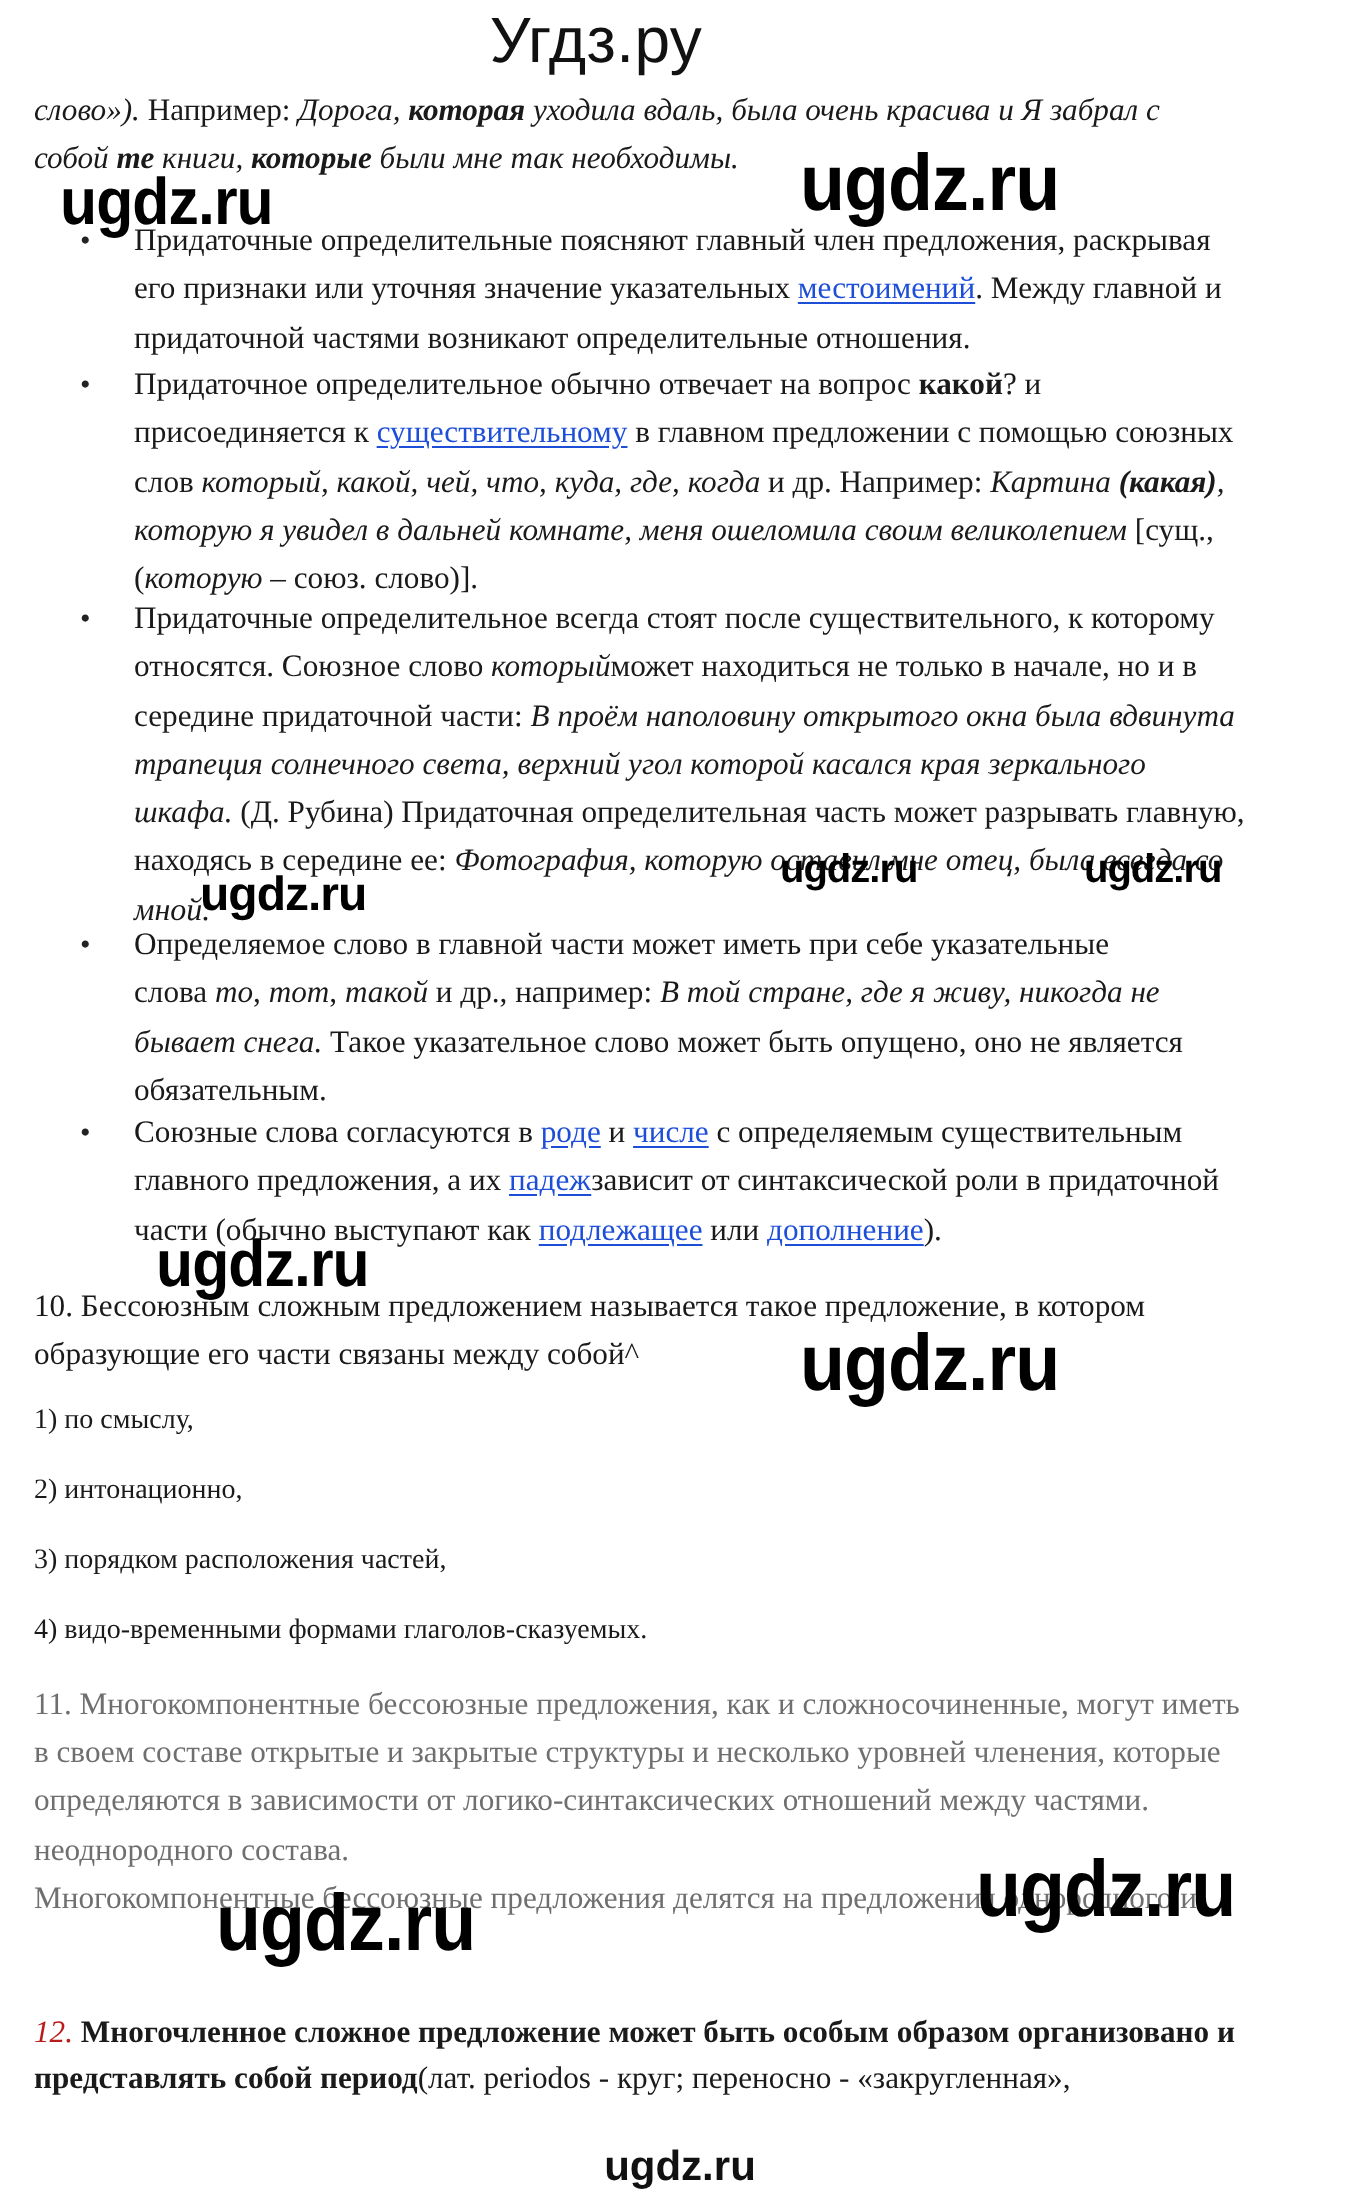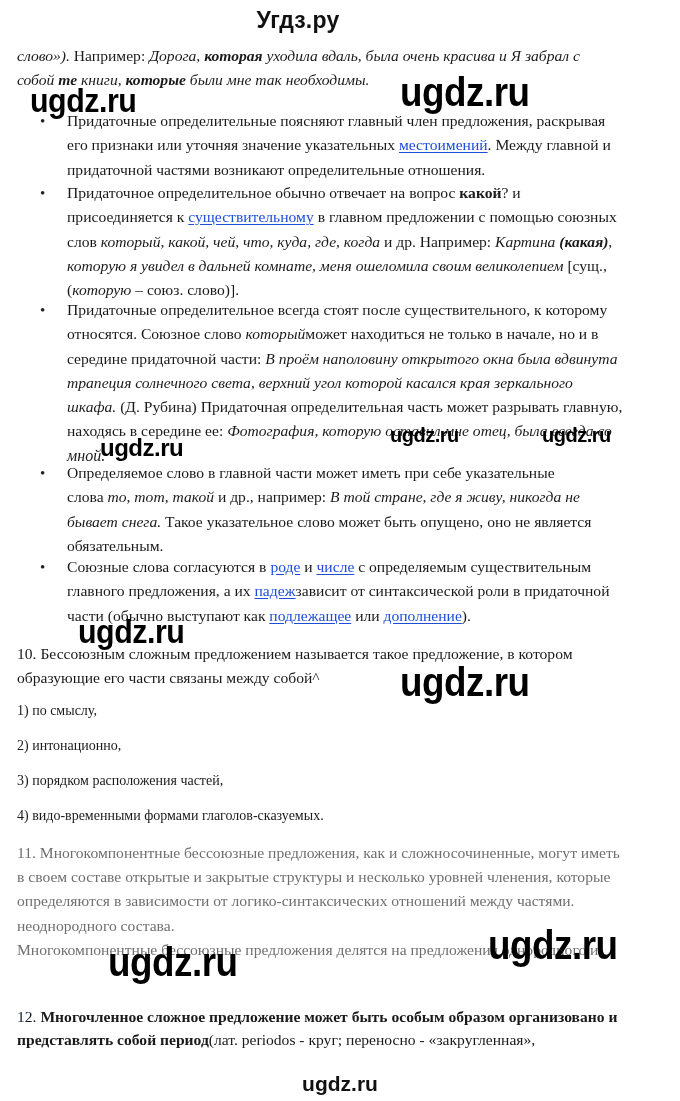--- a/index.html
+++ b/index.html
@@ -15,22 +15,22 @@
       font-family: "Liberation Serif", "DejaVu Serif", serif;
       color: #1a1a1a;
     }
     .site-title {
       position: absolute;
       top: 2px;
       left: 0;
       width: 596px;
       text-align: center;
       font-family: "Liberation Sans", "DejaVu Sans", sans-serif;
-      font-weight: bold;
-      font-size: 23px;
+      font-weight: normal;
+      font-size: 32px;
       line-height: 36px;
       color: #111;
       letter-spacing: 0.2px;
     }
     .content {
       position: absolute;
       left: 0;
       top: 0;
       width: 680px;
     }
@@ -62,21 +62,21 @@
       white-space: nowrap;
     }
     i { font-style: italic; }
     b { font-weight: bold; }
     .link {
       color: #1d4ed8;
       text-decoration: underline;
       text-underline-offset: 2px;
     }
     .gray { color: #6f6f6f; }
-    .num-gray { color: #0f172a; }
+    .num-gray { color: #b91c1c; font-style: italic; }
     .sec10 { left: 17px; top: 642px; line-height: 24px; }
     .opt { position: absolute; left: 17px; font-size: 14px; line-height: 22px; white-space: nowrap; }
     .sec11 { left: 17px; top: 841px; line-height: 24.2px; }
     .sec12 { left: 17px; top: 1005px; line-height: 23px; }
     .wm {
       position: absolute;
       font-family: "Liberation Sans", "DejaVu Sans", sans-serif;
       font-weight: bold;
       color: #000;
       white-space: nowrap;

